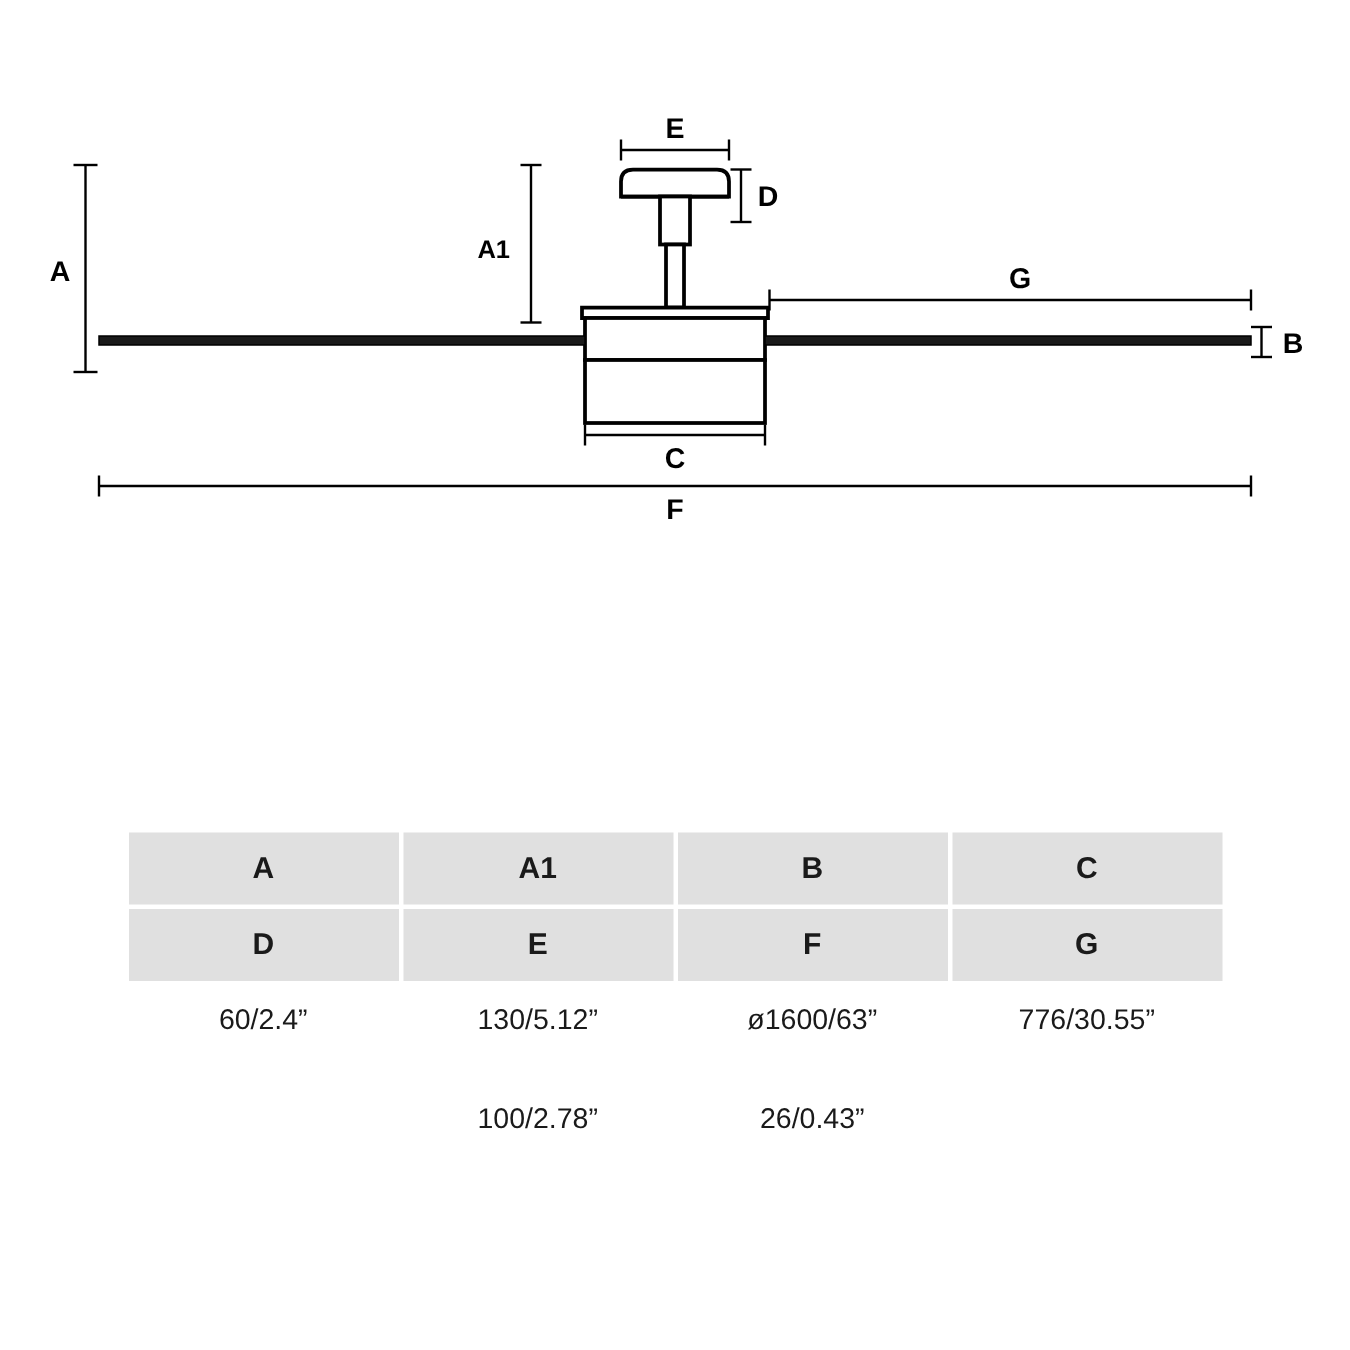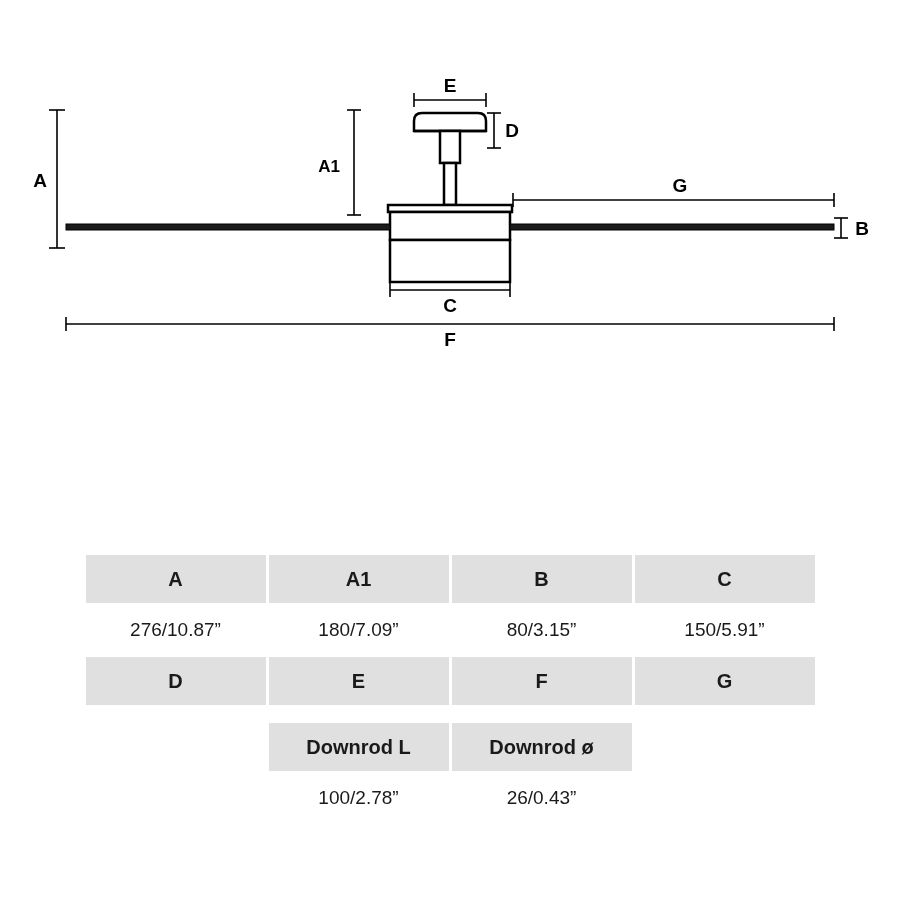--- a/index.html
+++ b/index.html
@@ -155,39 +155,35 @@
 <div id="table-wrap">
   <table class="spec">
     <tbody>
       <tr>
         <td class="hdr">A</td>
         <td class="hdr">A1</td>
         <td class="hdr">B</td>
         <td class="hdr">C</td>
       </tr>
       <tr>
-        <td class="val">276/10.87”</td>
-        <td class="val">180/7.09”</td>
-        <td class="val">80/3.15”</td>
-        <td class="val">150/5.91”</td>
-      </tr>
-      <tr>
         <td class="hdr">D</td>
         <td class="hdr">E</td>
         <td class="hdr">F</td>
         <td class="hdr">G</td>
+      </tr>
+      <tr>
+        <td class="val">60/2.4”</td>
+        <td class="val">130/5.12”</td>
+        <td class="val">ø1600/63”</td>
+        <td class="val">776/30.55”</td>
       </tr>
     </tbody>
   </table>
 
   <table class="spec2">
     <tbody>
-      <tr>
-        <td class="hdr">Downrod L</td>
-        <td class="hdr">Downrod ø</td>
-      </tr>
       <tr>
         <td class="val">100/2.78”</td>
         <td class="val">26/0.43”</td>
       </tr>
     </tbody>
   </table>
 </div>
 
 </body></html>

